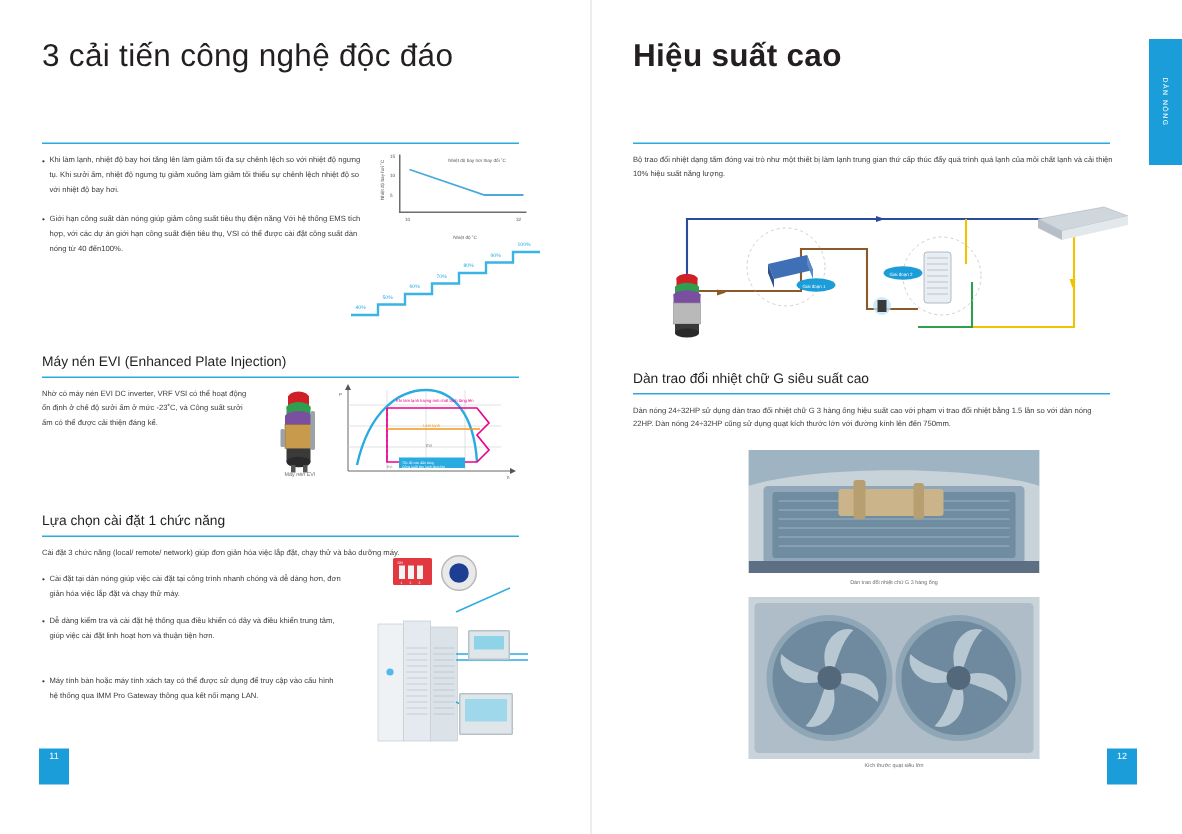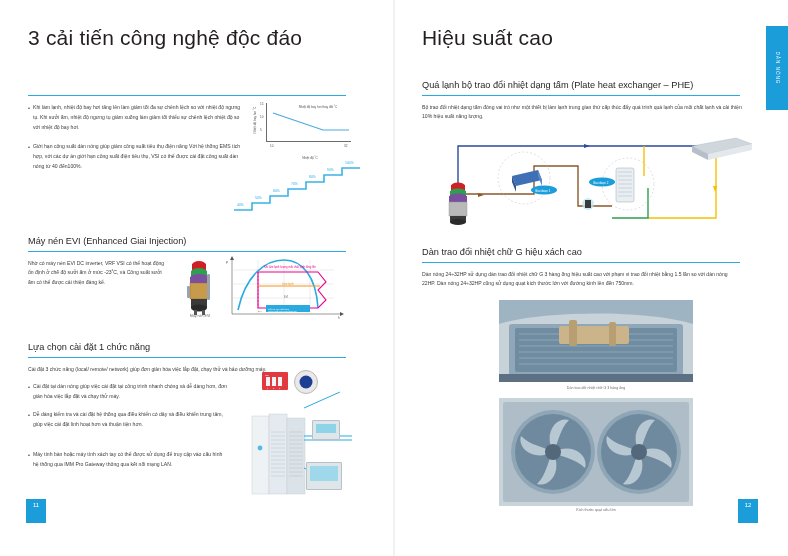--- a/index.html
+++ b/index.html
@@ -91,21 +91,21 @@
       </svg>
       <div class="lbl" style="left:5px;top:45px;">40%</div>
       <div class="lbl" style="left:23px;top:38px;">50%</div>
       <div class="lbl" style="left:41px;top:31px;">60%</div>
       <div class="lbl" style="left:59px;top:24px;">70%</div>
       <div class="lbl" style="left:77px;top:17px;">80%</div>
       <div class="lbl" style="left:95px;top:10px;">90%</div>
       <div class="lbl" style="left:113px;top:3px;">100%</div>
     </div>
 
-    <div class="sec-title" style="left:28px;top:236px;">Máy nén EVI (Enhanced Giai Injection)</div>
+    <div class="sec-title" style="left:28px;top:236px;">Máy nén EVI (Enhanced Plate Injection)</div>
     <div class="rule" style="left:28px;top:251px;width:318px;"></div>
 
     <div class="para" style="left:28px;top:259px;width:140px;">Nhờ có máy nén EVI DC inverter, VRF VSI có thể hoạt động ổn định ở chế độ sưởi ấm ở mức -23˚C, và Công suất sưởi ấm có thể được cải thiện đáng kể.</div>
 
     <div class="compressor" style="left:182px;top:256px;width:36px;height:60px;">
       <svg width="36" height="60" viewBox="0 0 36 60">
         <ellipse cx="17" cy="9" rx="7" ry="4" fill="#cf2027"></ellipse>
         <rect x="10" y="8" width="14" height="7" fill="#cf2027"></rect>
         <ellipse cx="17" cy="16" rx="8" ry="4" fill="#2f9e4f"></ellipse>
         <rect x="9" y="15" width="16" height="6" fill="#2f9e4f"></rect>
@@ -238,27 +238,26 @@
     </div>
     <div class="ctrlbox" style="left:306px;top:462px;width:34px;height:26px;border-radius:1px;">
       <div style="position:absolute;left:3px;top:3px;width:28px;height:15px;background:#9fd8ea;"></div>
     </div>
 
     <div class="pagenum l">11</div>
   </div>
 
   <div class="page right">
 
-    <h1 class="page-title" style="left:28px;top:26px;">Hiệu suất cao</h1>
+    <h1 class="page-title" style="left:28px;top:26px;font-weight:bold;">Hiệu suất cao</h1>
 
     <div class="sidetab">
       <span>DÀN NÓNG</span>
     </div>
 
-    <div class="sec-title" style="left:28px;top:80px;">Quá lạnh bộ trao đổi nhiệt dạng tấm (Plate heat exchanger – PHE)</div>
     <div class="rule" style="left:28px;top:95px;width:318px;"></div>
 
     <div class="para" style="left:28px;top:103px;width:320px;">Bộ trao đổi nhiệt dạng tấm đóng vai trò như một thiết bị làm lạnh trung gian thứ cấp thúc đẩy quá trình quá lạnh của môi chất lạnh và cải thiện 10% hiệu suất năng lượng.</div>
 
     <div style="position:absolute;left:22px;top:128px;width:350px;height:100px;">
       <svg width="350" height="100" viewBox="0 0 350 100">
 
         <polyline points="42,56 42,18 300,18" fill="none" stroke="#2b4a9e" stroke-width="1.4"></polyline>
 
         <polyline points="300,18 300,90 232,90" fill="none" stroke="#f2c200" stroke-width="1.4"></polyline>
@@ -316,21 +315,21 @@
           <polygon points="276,18 292,26 292,32 276,24" fill="#b6bfc7"></polygon>
           <polygon points="292,26 336,16 336,22 292,32" fill="#e3e8ec"></polygon>
         </g>
 
         <polygon points="168,16 174,18 168,20" fill="#2b4a9e"></polygon>
         <polygon points="62,65 68,67 62,69" fill="#8a5a2b"></polygon>
         <polygon points="297,58 299,64 301,58" fill="#f2c200"></polygon>
       </svg>
     </div>
 
-    <div class="sec-title" style="left:28px;top:247px;">Dàn trao đổi nhiệt chữ G hiệu xách cao</div>
+    <div class="sec-title" style="left:28px;top:247px;">Dàn trao đổi nhiệt chữ G siêu suất cao</div>
     <div class="rule" style="left:28px;top:262px;width:318px;"></div>
 
     <div class="para" style="left:28px;top:270px;width:320px;">Dàn nóng 24÷32HP sử dụng dàn trao đổi nhiệt chữ G 3 hàng ống hiệu suất cao với phạm vi trao đổi nhiệt bằng 1.5 lần so với dàn nóng 22HP. Dàn nóng 24÷32HP cũng sử dụng quạt kích thước lớn với đường kính lên đến 750mm.</div>
 
     <div class="photo" style="left:105px;top:300px;width:194px;height:82px;">
       <svg width="194" height="82" viewBox="0 0 194 82">
         <rect x="0" y="0" width="194" height="82" fill="#c7d2d9"></rect>
         <path d="M0,0 H194 V24 C150,10 44,10 0,24 Z" fill="#9fb4c2"></path>
         <rect x="10" y="24" width="174" height="52" rx="3" fill="#8fa7b8"></rect>
         <rect x="16" y="28" width="162" height="44" rx="2" fill="#6f8ca1"></rect>

